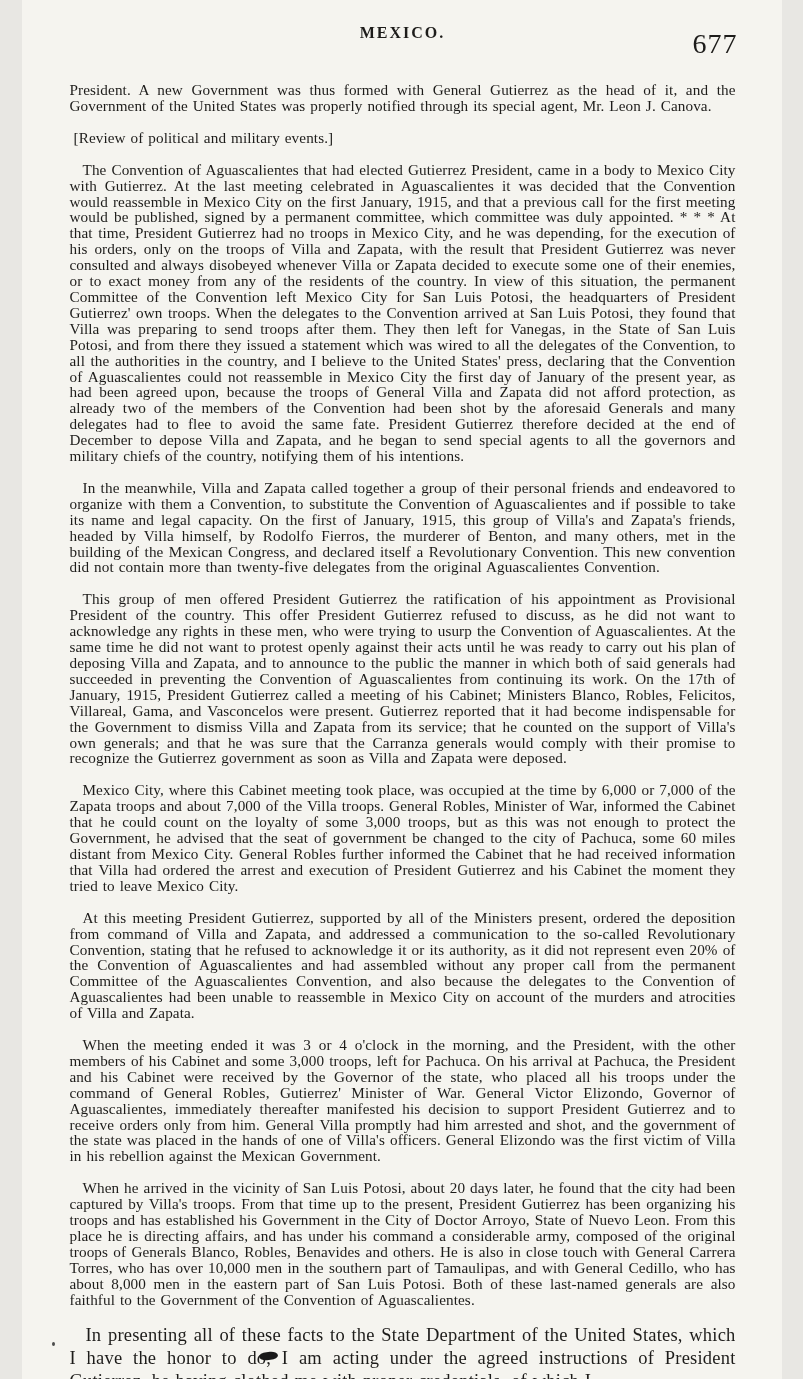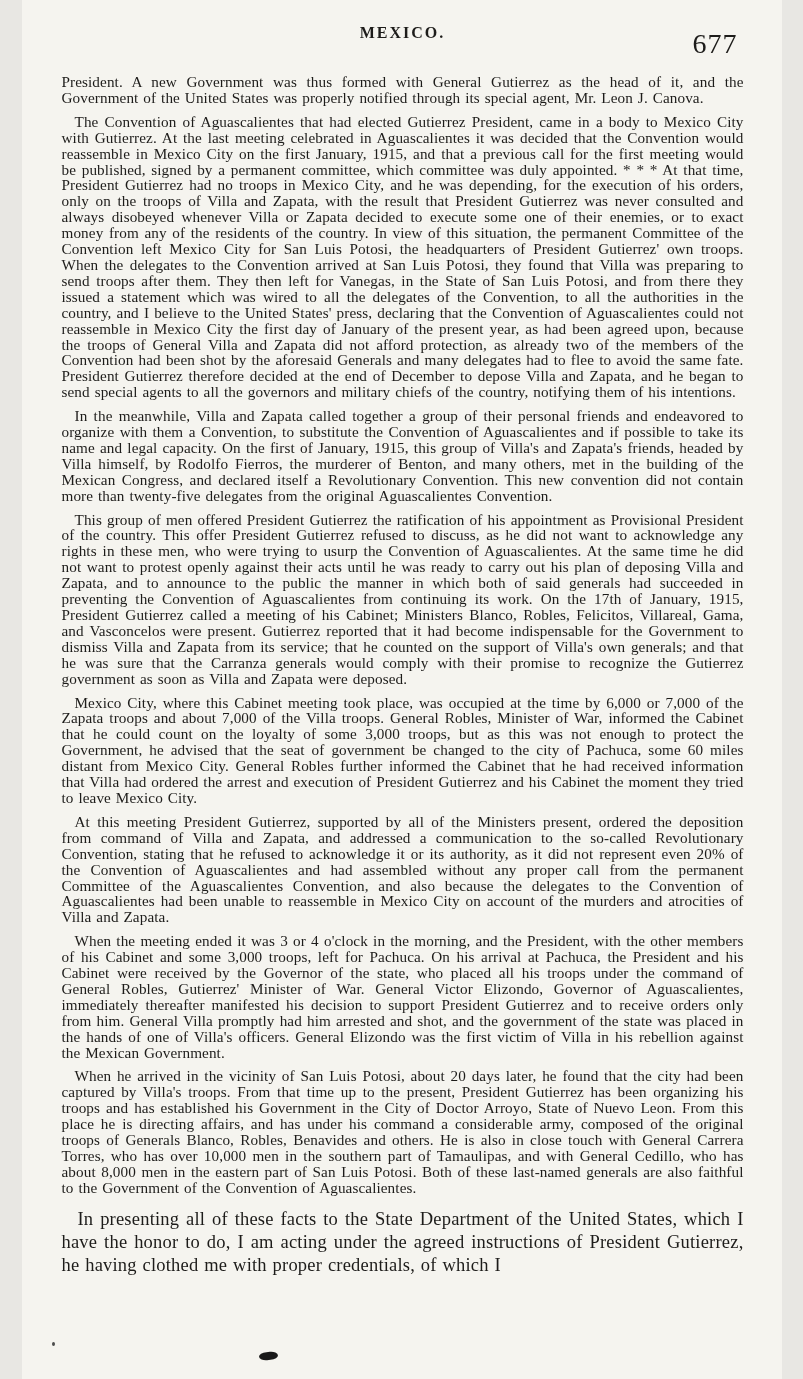--- a/index.html
+++ b/index.html
@@ -43,21 +43,21 @@
     font-weight: 500;
     letter-spacing: 1px;
   }
   .content {
     position: absolute;
     left: 32px;
     right: 30px;
     top: 66px;
   }
   .content p {
-    margin: 8px;
+    margin: 16px;
     font-size: 15.2px;
     line-height: 15.9px;
     text-align: justify;
     text-indent: 13px;
     word-spacing: 1px;
     letter-spacing: 0.1px;
   }
   .content p.noindent {
     text-indent: 0;
   }
@@ -97,20 +97,21 @@
 
 <div class="page">
 
   <div class="page-header">
     <div class="page-title">MEXICO.</div>
     <div class="page-number">677</div>
   </div>
 
   <div class="content">
     <p class="noindent">President. A new Government was thus formed with General Gutierrez as the head of it, and the Government of the United States was properly notified through its special agent, Mr. Leon J. Canova.</p>
+    <p class="review">[Review of political and military events.]</p>
     <p>The Convention of Aguascalientes that had elected Gutierrez President, came in a body to Mexico City with Gutierrez. At the last meeting celebrated in Aguascalientes it was decided that the Convention would reassemble in Mexico City on the first January, 1915, and that a previous call for the first meeting would be published, signed by a permanent committee, which committee was duly appointed. * * * At that time, President Gutierrez had no troops in Mexico City, and he was depending, for the execution of his orders, only on the troops of Villa and Zapata, with the result that President Gutierrez was never consulted and always disobeyed whenever Villa or Zapata decided to execute some one of their enemies, or to exact money from any of the residents of the country. In view of this situation, the permanent Committee of the Convention left Mexico City for San Luis Potosi, the headquarters of President Gutierrez' own troops. When the delegates to the Convention arrived at San Luis Potosi, they found that Villa was preparing to send troops after them. They then left for Vanegas, in the State of San Luis Potosi, and from there they issued a statement which was wired to all the delegates of the Convention, to all the authorities in the country, and I believe to the United States' press, declaring that the Convention of Aguascalientes could not reassemble in Mexico City the first day of January of the present year, as had been agreed upon, because the troops of General Villa and Zapata did not afford protection, as already two of the members of the Convention had been shot by the aforesaid Generals and many delegates had to flee to avoid the same fate. President Gutierrez therefore decided at the end of December to depose Villa and Zapata, and he began to send special agents to all the governors and military chiefs of the country, notifying them of his intentions.</p>
     <p>In the meanwhile, Villa and Zapata called together a group of their personal friends and endeavored to organize with them a Convention, to substitute the Convention of Aguascalientes and if possible to take its name and legal capacity. On the first of January, 1915, this group of Villa's and Zapata's friends, headed by Villa himself, by Rodolfo Fierros, the murderer of Benton, and many others, met in the building of the Mexican Congress, and declared itself a Revolutionary Convention. This new convention did not contain more than twenty-five delegates from the original Aguascalientes Convention.</p>
     <p>This group of men offered President Gutierrez the ratification of his appointment as Provisional President of the country. This offer President Gutierrez refused to discuss, as he did not want to acknowledge any rights in these men, who were trying to usurp the Convention of Aguascalientes. At the same time he did not want to protest openly against their acts until he was ready to carry out his plan of deposing Villa and Zapata, and to announce to the public the manner in which both of said generals had succeeded in preventing the Convention of Aguascalientes from continuing its work. On the 17th of January, 1915, President Gutierrez called a meeting of his Cabinet; Ministers Blanco, Robles, Felicitos, Villareal, Gama, and Vasconcelos were present. Gutierrez reported that it had become indispensable for the Government to dismiss Villa and Zapata from its service; that he counted on the support of Villa's own generals; and that he was sure that the Carranza generals would comply with their promise to recognize the Gutierrez government as soon as Villa and Zapata were deposed.</p>
     <p>Mexico City, where this Cabinet meeting took place, was occupied at the time by 6,000 or 7,000 of the Zapata troops and about 7,000 of the Villa troops. General Robles, Minister of War, informed the Cabinet that he could count on the loyalty of some 3,000 troops, but as this was not enough to protect the Government, he advised that the seat of government be changed to the city of Pachuca, some 60 miles distant from Mexico City. General Robles further informed the Cabinet that he had received information that Villa had ordered the arrest and execution of President Gutierrez and his Cabinet the moment they tried to leave Mexico City.</p>
     <p>At this meeting President Gutierrez, supported by all of the Ministers present, ordered the deposition from command of Villa and Zapata, and addressed a communication to the so-called Revolutionary Convention, stating that he refused to acknowledge it or its authority, as it did not represent even 20% of the Convention of Aguascalientes and had assembled without any proper call from the permanent Committee of the Aguascalientes Convention, and also because the delegates to the Convention of Aguascalientes had been unable to reassemble in Mexico City on account of the murders and atrocities of Villa and Zapata.</p>
     <p>When the meeting ended it was 3 or 4 o'clock in the morning, and the President, with the other members of his Cabinet and some 3,000 troops, left for Pachuca. On his arrival at Pachuca, the President and his Cabinet were received by the Governor of the state, who placed all his troops under the command of General Robles, Gutierrez' Minister of War. General Victor Elizondo, Governor of Aguascalientes, immediately thereafter manifested his decision to support President Gutierrez and to receive orders only from him. General Villa promptly had him arrested and shot, and the government of the state was placed in the hands of one of Villa's officers. General Elizondo was the first victim of Villa in his rebellion against the Mexican Government.</p>
     <p>When he arrived in the vicinity of San Luis Potosi, about 20 days later, he found that the city had been captured by Villa's troops. From that time up to the present, President Gutierrez has been organizing his troops and has established his Government in the City of Doctor Arroyo, State of Nuevo Leon. From this place he is directing affairs, and has under his command a considerable army, composed of the original troops of Generals Blanco, Robles, Benavides and others. He is also in close touch with General Carrera Torres, who has over 10,000 men in the southern part of Tamaulipas, and with General Cedillo, who has about 8,000 men in the eastern part of San Luis Potosi. Both of these last-named generals are also faithful to the Government of the Convention of Aguascalientes.</p>
     <p class="closing">In presenting all of these facts to the State Department of the United States, which I have the honor to do, I am acting under the agreed instructions of President Gutierrez, he having clothed me with proper credentials, of which I</p>
   </div>
 

